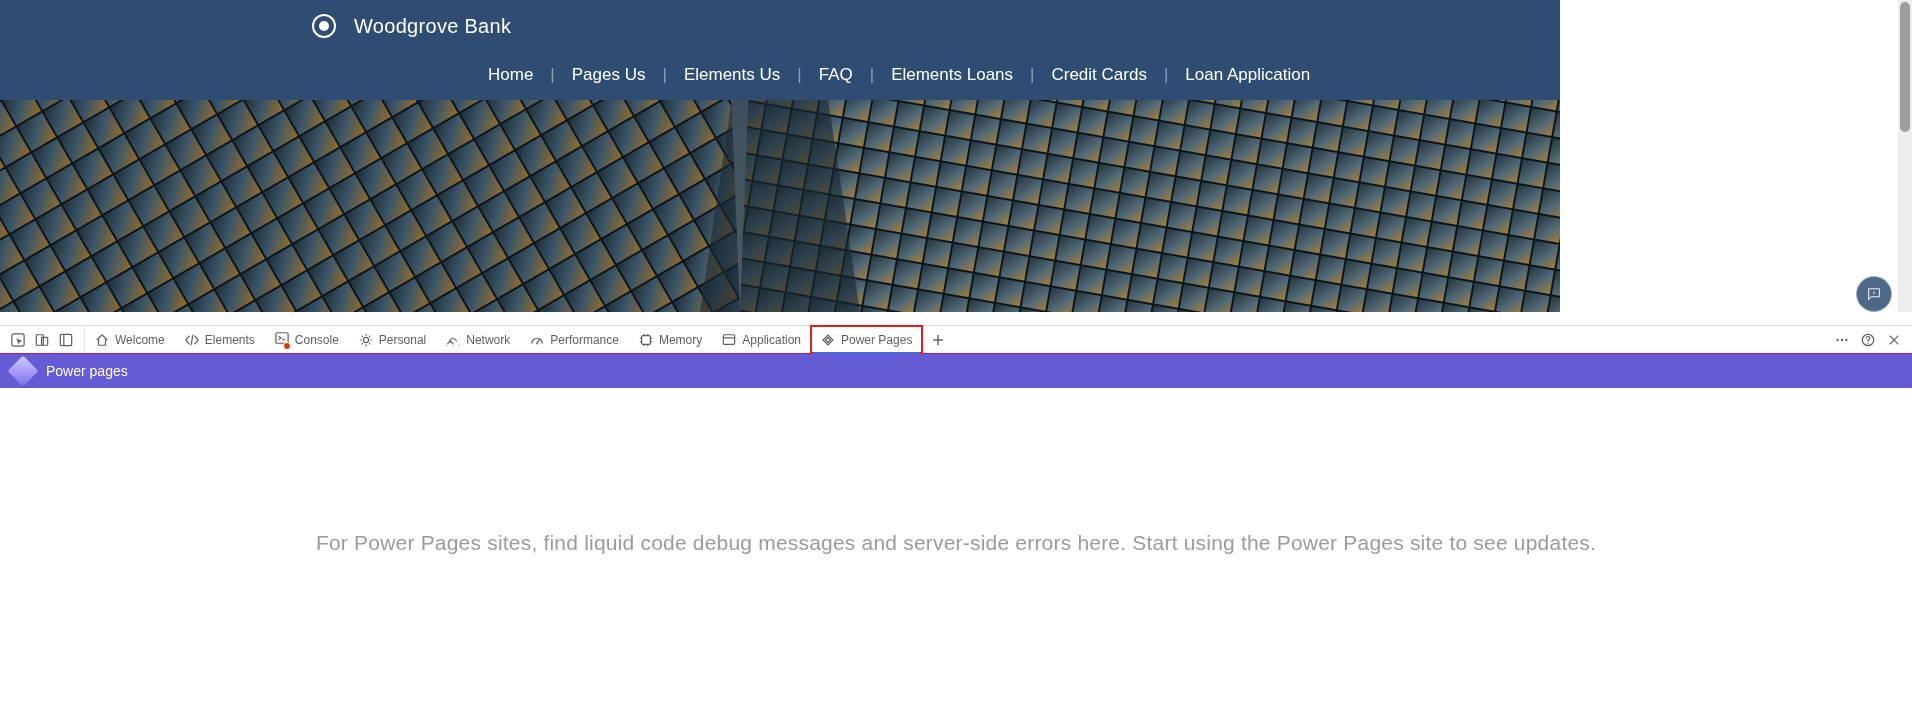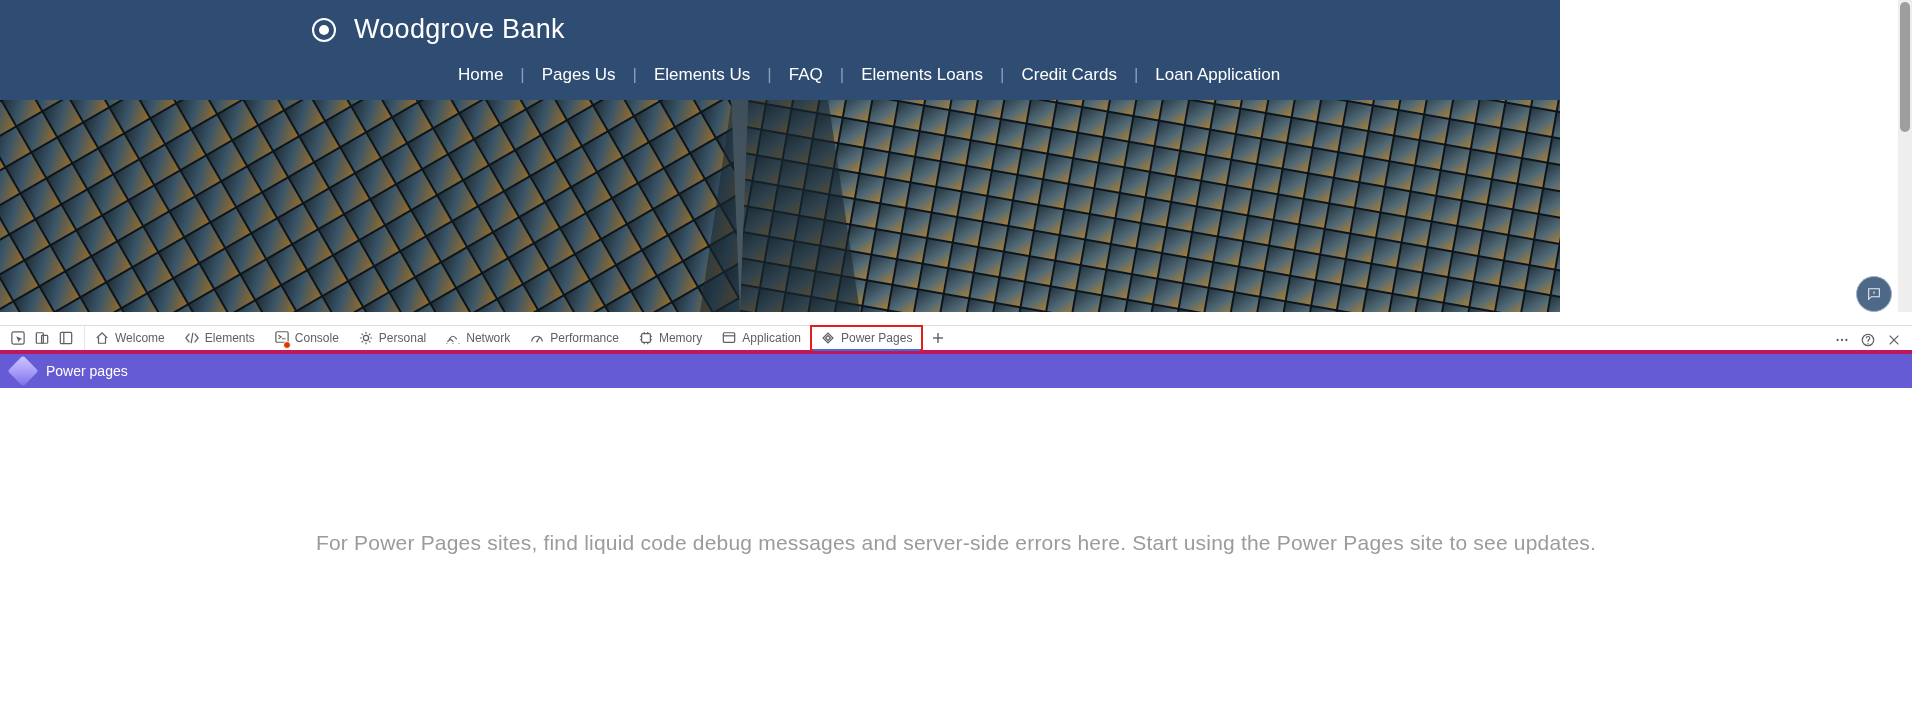--- a/index.html
+++ b/index.html
@@ -12,22 +12,22 @@
   .site-scroll-x::-webkit-scrollbar { height: 13px; }
   .site-scroll-x::-webkit-scrollbar-track { background: #eeeeee; }
   .site-scroll-x::-webkit-scrollbar-thumb { background: #9e9e9e; border-radius: 6px; }
   .site-scroll-x::-webkit-scrollbar-button { width: 13px; background: #eeeeee; }
   .site-inner { width: 2400px; height: 100%; } 
 
   .site-header { width: 1560px; height: 100px; background: #2f4d72; color: #ffffff; position: relative; }
   .brand { position: absolute; left: 312px; top: 14px; display: flex; align-items: center; }
   .brand-logo { width: 24px; height: 24px; border: 2.5px solid #fff; border-radius: 50%; display:flex; align-items:center; justify-content:center; }
   .brand-logo::after { content:""; width:10px; height:10px; background:#fff; border-radius:50%; }
-  .brand-name { margin-left: 18px; font-size: 27px; font-weight: 400; letter-spacing: .3px; }
-  .site-nav { position:absolute; left:458px; top:65px; display:flex; align-items:center; font-size:17px; }
+  .brand-name { margin-left: 18px; font-size: 20px; font-weight: 400; letter-spacing: .3px; }
+  .site-nav { position:absolute; left:488px; top:65px; display:flex; align-items:center; font-size:17px; }
   .nav-link { color:#fff; text-decoration:none; padding:0 ; cursor:pointer; }
   .nav-sep { color:#8aa0b9; margin:0 17px; }
 
   .hero { width: 1560px; height: 212px; position: relative; overflow:hidden; background:#0b0b0b; }
   .hero svg { width:100%; height:100%; display:block; }
 
   .float-badge {
     position:absolute; right:20px; top:276px; width:36px; height:36px;
     border:1.5px solid #9cb3c7; border-radius:50%;
     background:rgba(47,77,114,.85);
@@ -38,21 +38,21 @@
     position:absolute; right:0; top:0; width:14px; height:312px;
     background:#eeeeee;
   }
   .scrollbar-v-fake::before{
     content:""; position:absolute; left:2px; top:2px; width:10px; height:130px;
     background:#9e9e9e; border-radius:5px;
   }
 
   
   .devtools { width:100%; background:#fff; border-top:1px solid #ddd; }
-  .dt-tabs { display:flex; align-items:flex-start; height:28px; background:#ffffff; border-bottom:4px solid #be185d; font-size:12px; color:#5f5f5f; position:relative; }
+  .dt-tabs { display:flex; align-items:center; height:28px; background:#ffffff; border-bottom:1px solid #be185d; font-size:12px; color:#5f5f5f; position:relative; }
   .dt-left-icons { display:flex; align-items:center; padding:0 6px; border-right:1px solid #e4e4e4; height:100%; }
   .dt-ico { width:24px; height:28px; display:flex; align-items:center; justify-content:center; color:#5f5f5f; cursor:pointer; }
   .dt-ico svg { width:14px; height:14px; stroke:#5f5f5f; fill:none; stroke-width:1.4; }
   .dt-tab { display:flex; align-items:center; padding:0 10px; height:100%; cursor:pointer; white-space:nowrap; gap:6px; }
   .dt-tab svg { width:14px; height:14px; stroke:#5f5f5f; fill:none; stroke-width:1.4; }
   .dt-tab.highlight { outline:2px solid #e01e1e; outline-offset:-1px; position:relative; }
   .dt-tab.highlight::after{ content:""; position:absolute; left:2px; right:2px; bottom:-1px; height:2px; background:#4a68d9; }
   .dt-tab.add svg { width:12px; height:12px; }
   .dt-right { margin-left:auto; display:flex; align-items:center; padding-right:6px; gap:2px; }
   .console-dot { position:relative; }

